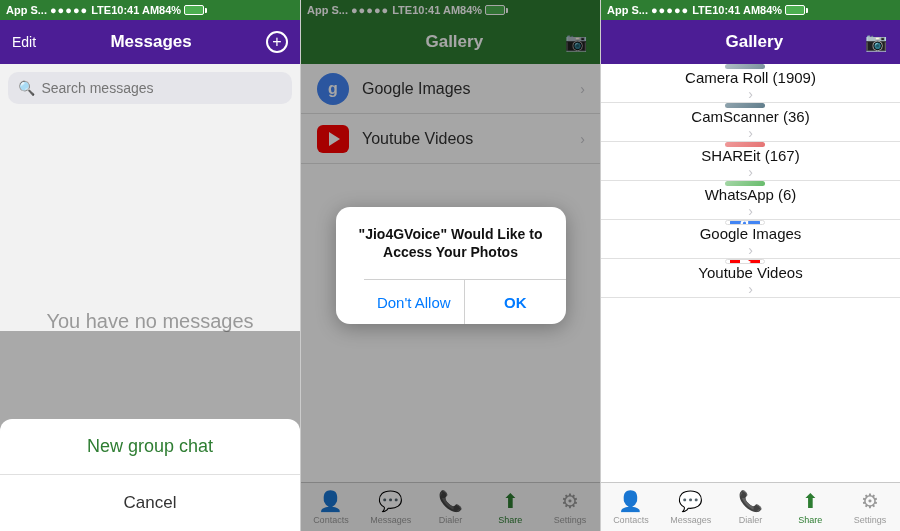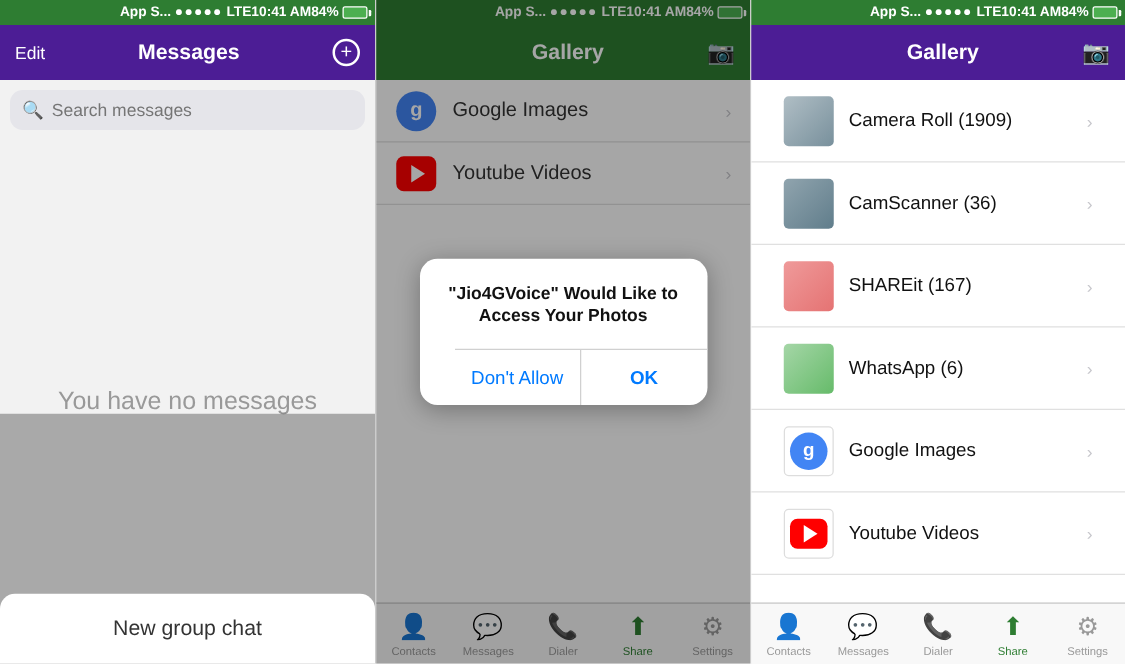--- a/index.html
+++ b/index.html
@@ -22,21 +22,21 @@
       position: relative;
     }
 
     .status-bar {
       background: #2e7d32;
       color: white;
       font-size: 11px;
       height: 20px;
       display: flex;
       align-items: center;
-      justify-content: flex-end;
+      justify-content: flex-start;
       padding: 0 6px;
       font-weight: 600;
     }
     .status-bar .left { display: flex; gap: 3px; align-items: center; }
     .status-bar .right { display: flex; gap: 3px; align-items: center; }
     .signal-dots { letter-spacing: 1px; }
     .battery {
       display: inline-block;
       width: 20px;
       height: 10px;
@@ -273,26 +273,27 @@
       background: #f2f2f2;
       border-left: 1px solid #ccc;
     }
 
     .gallery-list3 {
       flex: 1;
       background: white;
       overflow: hidden;
     }
     .gallery-item3 {
-      height: 66px;
+      height: 39px;
       display: flex;
       align-items: center;
       padding: 0 26px;
       border-bottom: 1px solid #e0e0e0;
       cursor: pointer;
+      flex-direction: column;
     }
     .gallery-thumb3 {
       width: 40px;
       height: 40px;
       border-radius: 4px;
       margin-right: 12px;
       overflow: hidden;
       background: #ddd;
       display: flex;
       align-items: center;
@@ -345,20 +346,21 @@
     <input type="text" placeholder="Search messages" style="">
   </div>
 
   <div class="messages-empty">
     <span>You have no messages</span>
   </div>
 
   <div class="action-sheet-overlay">
     <div class="action-sheet">
       <div class="action-sheet-item">New group chat</div>
+      <div class="action-sheet-item">Cancel</div>
     </div>
   </div>
 </div>
 
 <div class="panel2">
 
   <div class="status-bar">
     <div class="left">
       <span>App S...</span>
       <span class="signal-dots">●●●●●</span>

